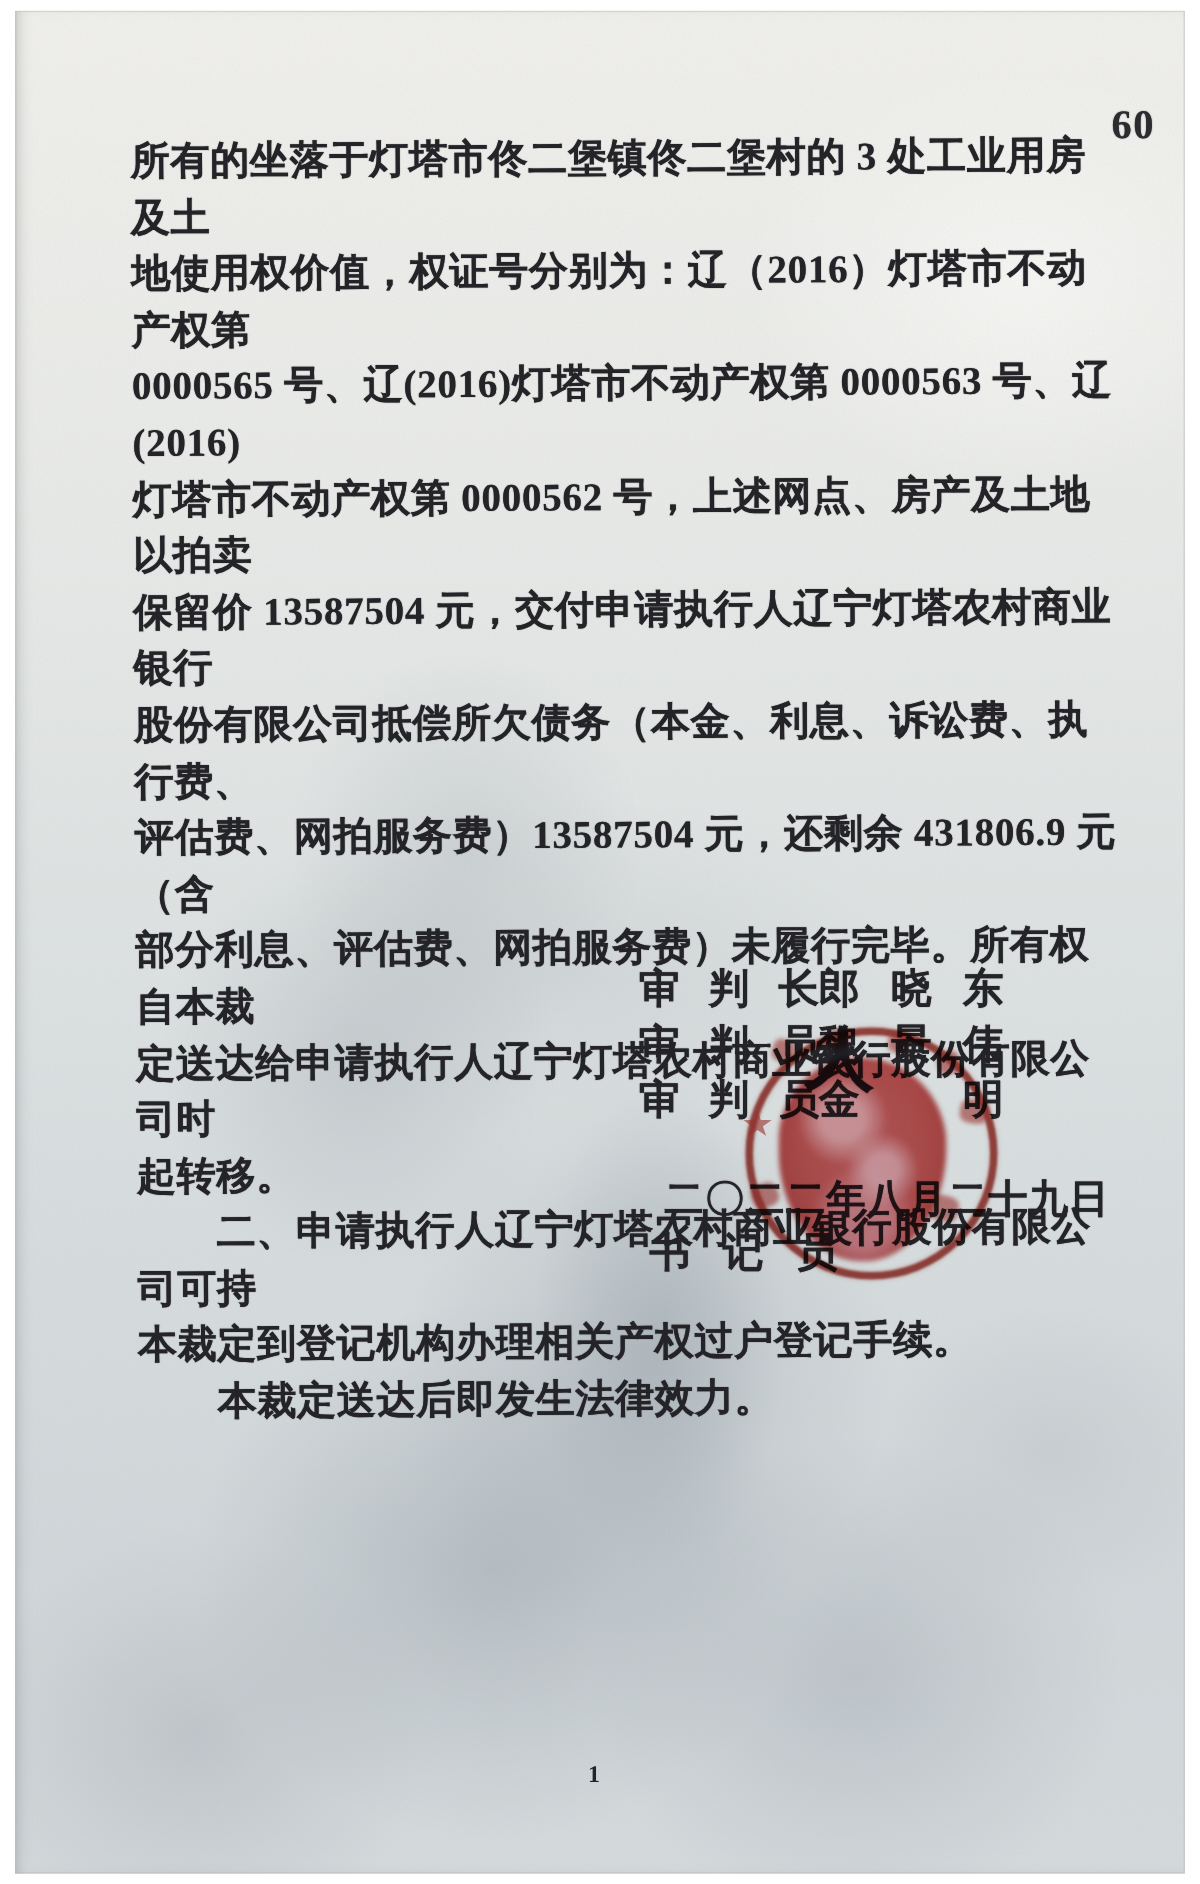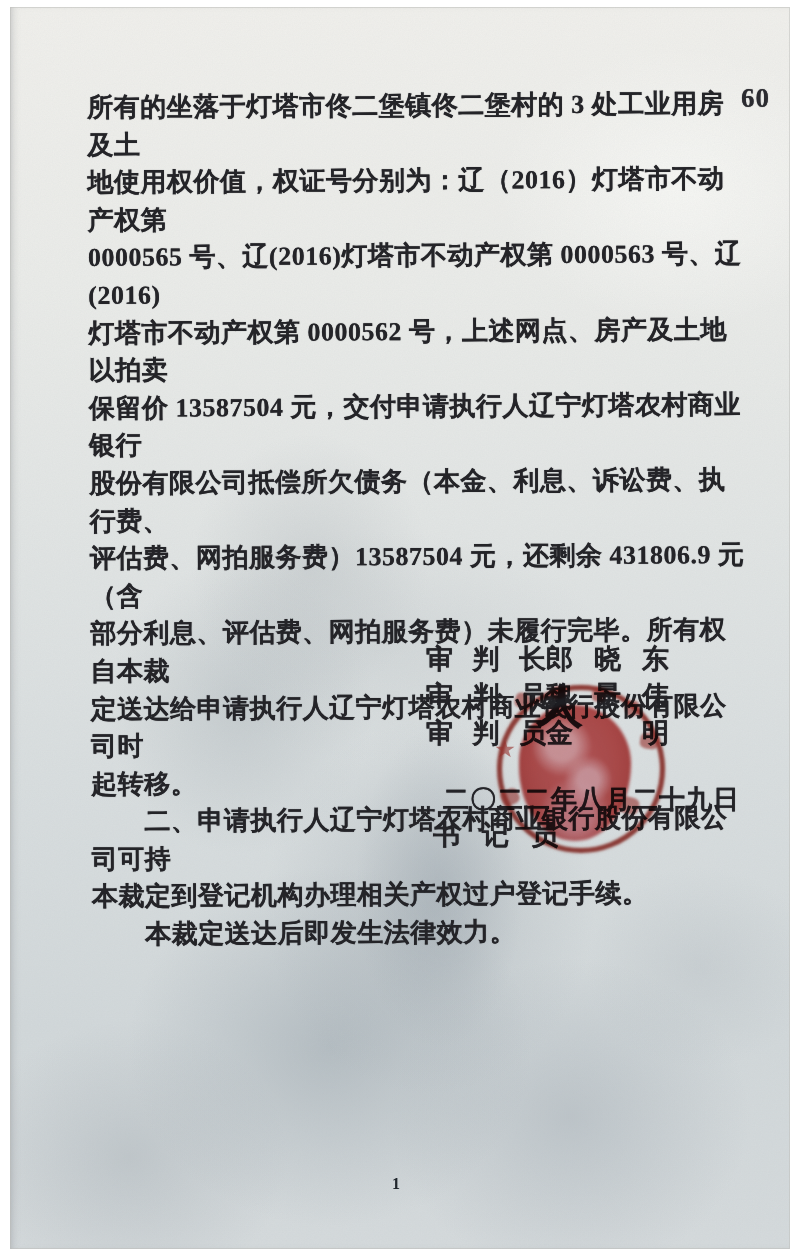--- a/index.html
+++ b/index.html
@@ -26,21 +26,21 @@
     box-shadow:inset 0 0 0 1px rgba(190,190,186,.5), inset 6px 0 10px -6px rgba(120,124,128,.55);
   }
   .noise{position:absolute;left:0;top:0;width:100%;height:100%;opacity:.5;pointer-events:none;}
   
   .ink{color:#242428;font-weight:700;text-shadow:0 0 .7px rgba(30,30,36,.85);}
   .bodytext{
     position:absolute;left:77px;top:82px;width:660px;
     font-size:26px;line-height:37.6px;letter-spacing:.5px;
     transform:rotate(-.35deg);transform-origin:left top;
   }
-  .corner-num{position:absolute;left:731px;top:76px;font-size:27px;letter-spacing:1px;color:#2b2b30;font-weight:700;text-shadow:0 0 .8px rgba(35,35,40,.8);}
+  .corner-num{position:absolute;left:731px;top:61px;font-size:27px;letter-spacing:1px;color:#2b2b30;font-weight:700;text-shadow:0 0 .8px rgba(35,35,40,.8);}
   .footer-num{position:absolute;left:382px;top:1168px;font-size:16px;color:#20262c;font-weight:700;}
   
   .sig-row{position:absolute;left:416px;width:278px;display:flex;justify-content:flex-start;font-size:27px;white-space:nowrap;}
   .sig-title{letter-spacing:19.5px;margin-right:-19.5px;}
   .sig-name{letter-spacing:21px;margin-right:-21px;font-family:Liberation Serif, serif;}
   .row-judge1{top:634px;}
   .row-judge2{top:671px;}
   .row-judge3{top:708px;}
   .row-clerk{top:810px;left:423px;width:272px;}
   .row-clerk .sig-title{letter-spacing:22px;margin-right:-22px;}

